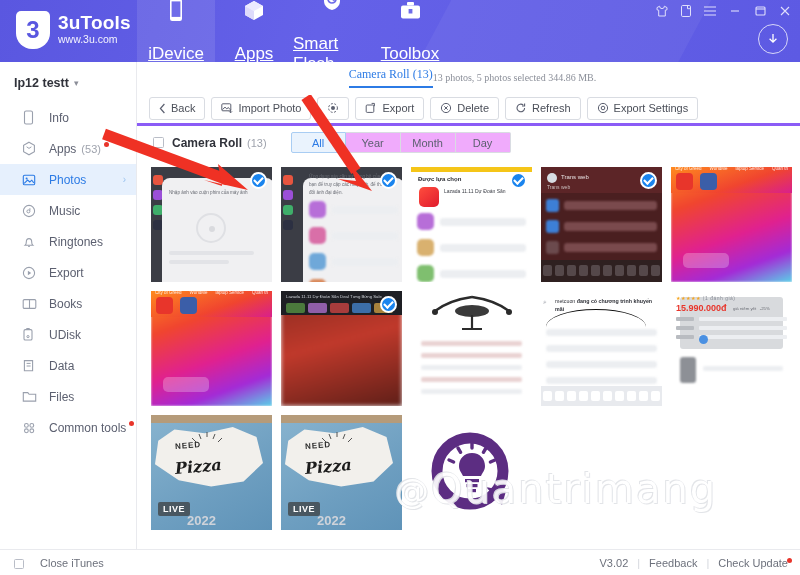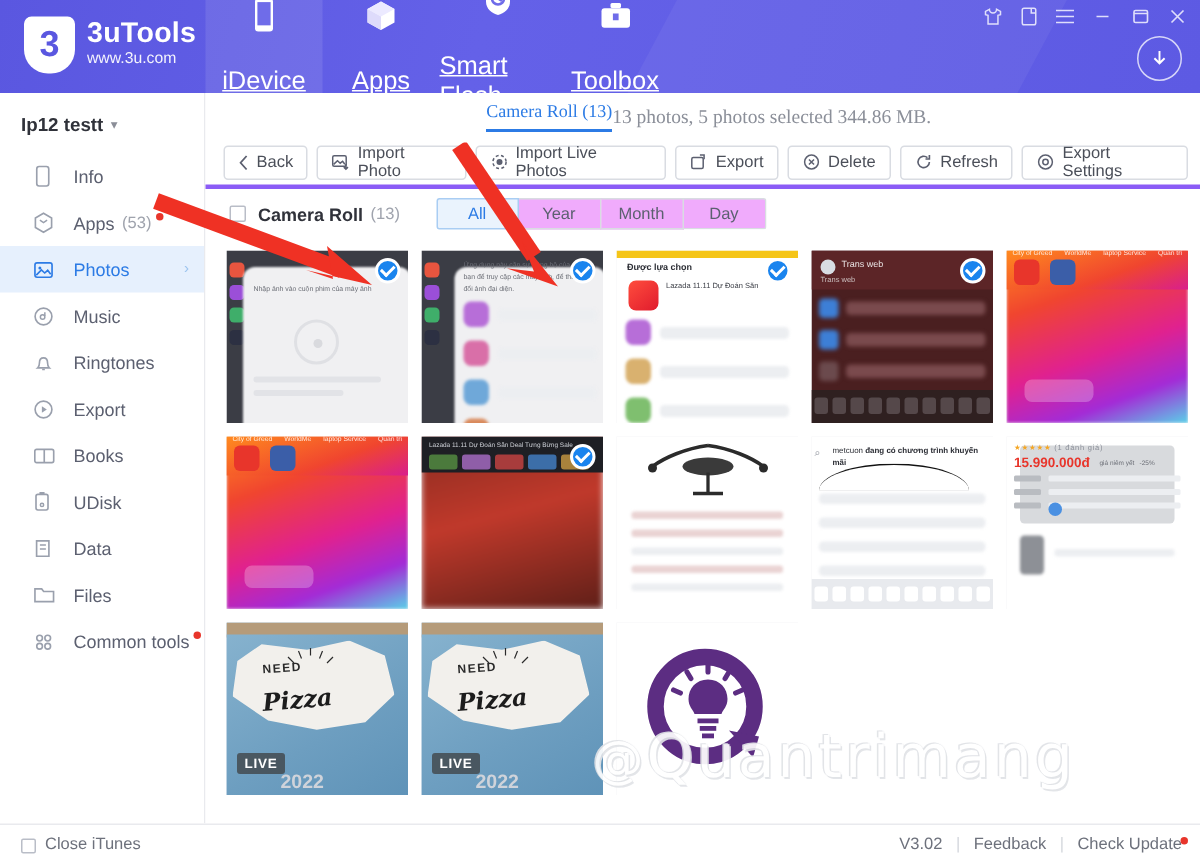--- a/index.html
+++ b/index.html
@@ -67,33 +67,33 @@
   .sitem.active .sic { color:#2c7be5; }
   .sitem .chev { position:absolute; right:10px; color:#9cc4ef; font-size:10px; }
 
   
   .footer {
     position:absolute; left:0; bottom:0; width:800px; height:26px;
     border-top:1px solid #e9eaee; background:#fff;
     display:flex; align-items:center; justify-content:space-between;
     padding:0 12px 0 14px; font-size:11px; color:#6d717c;
   }
-  .footer-left{ display:flex; align-items:flex-end; gap:6px; }
+  .footer-left{ display:flex; align-items:flex-end; gap:16px; }
   .cbx { width:10px; height:10px; border:1px solid #b9bdc7; border-radius:1.5px; background:#fff; display:inline-block;}
   .footer-right{ display:flex; align-items:center; gap:9px; position:relative;}
   .footer-right .sep{ color:#d4d7dd; }
   .footer-right a{ color:#6d717c; text-decoration:none; cursor:pointer; }
   .updot{ width:5px;height:5px;border-radius:50%;background:#e8352b;position:absolute;right:-4px;top:1px;}
 
   
   .content { position:absolute; left:137px; top:62px; width:663px; height:487px; background:#fff; }
   .crumbrow { height:31px; display:flex; align-items:center; justify-content:center; padding:0 10px 0 18px; position:relative;font-family:Liberation Serif, serif;}
   .crumb { font-size:12px; color:#2c7be5; cursor:pointer; position:relative; padding-bottom:6px;}
   .crumb:after{content:"";position:absolute;left:0;bottom:0;width:100%;height:2px;background:#2c7be5;}
-  .stat { font-size:13px; color:#8b8f99; }
+  .stat { font-size:10px; color:#8b8f99; }
 
   .tbar { height:33px; display:flex; align-items:center; gap:6px; padding:0 8px 0 12px; border-bottom:3px solid #8b5cf6;}
   .tbtn {
     height:23px; border:1px solid #d9dce2; border-radius:3px; background:#fff;
     display:flex; align-items:center; gap:5px; padding:0 9px; font-size:11px; color:#4b4f59; cursor:pointer;
   }
   .tbtn svg{ flex:none; }
 
   .filters { height:33px; display:flex; align-items:center; padding:0 0 0 16px; gap:0; }
   .fchk { width:11px;height:11px;border:1px solid #b9bdc7;border-radius:1.5px;background:#fff; }
@@ -217,21 +217,21 @@
   .pizza .need{position:absolute;top:26px;left:24px;font-size:8px;font-weight:bold;color:#2b2b2b;
     letter-spacing:1px; transform:rotate(-4deg);}
   .pizza .word{position:absolute;top:42px;left:24px;font-size:16px;color:#1c1c1c;
     font-family:"DejaVu Serif",serif;font-style:italic;font-weight:bold;transform:rotate(-5deg);}
   .pizza .rays{position:absolute;top:16px;left:30px;width:52px;height:22px;}
 
   .logo{position:absolute;inset:0;background:#fff;display:flex;align-items:center;justify-content:center;}
 
   
   .wm {
-    position:absolute; left:258px; top:420px; font-size:40px; color:#ffffff;
+    position:absolute; left:258px; top:404px; font-size:40px; color:#ffffff;
     font-family:"DejaVu Sans", sans-serif; letter-spacing:2px; opacity:.92;
     text-shadow:0 0 1px #d6d8dd, 1px 1px 0 #e2e4e8, -1px -1px 0 #e2e4e8;
     pointer-events:none; z-index:12; white-space:nowrap;
   }
   .wm .at{ font-size:34px; }
 
   
   .arrow { position:absolute; z-index:20; pointer-events:none; }
 </style>
 </head>
@@ -480,21 +480,20 @@
           <path d="M1.4 7.6 4 5.2l1.8 1.6 1.6-1.3 1.5 2" fill="none" stroke="#5c6070" stroke-width="1"></path>
           <path d="M9.6 7.4v3.2M8.2 9.4l1.4 1.4 1.4-1.4" fill="none" stroke="#5c6070" stroke-width="1"></path>
         </svg>
       <span>Import Photo</span>
     </div>
     <div class="tbtn">
       <svg width="12" height="12" viewBox="0 0 12 12">
           <circle cx="6" cy="6" r="2" fill="#5c6070"></circle>
           <circle cx="6" cy="6" r="4.4" fill="none" stroke="#5c6070" stroke-width="1" stroke-dasharray="2 1.6"></circle>
         </svg>
-      <span>Import Live Photos</span>
     </div>
     <div class="tbtn">
       <svg width="12" height="12" viewBox="0 0 12 12">
           <rect x="1.2" y="3" width="7.6" height="7.4" rx="1" fill="none" stroke="#5c6070" stroke-width="1"></rect>
           <path d="M9.4 4.2V1.4H6.6" fill="none" stroke="#5c6070" stroke-width="1"></path>
         </svg>
       <span>Export</span>
     </div>
     <div class="tbtn">
       <svg width="12" height="12" viewBox="0 0 12 12">

